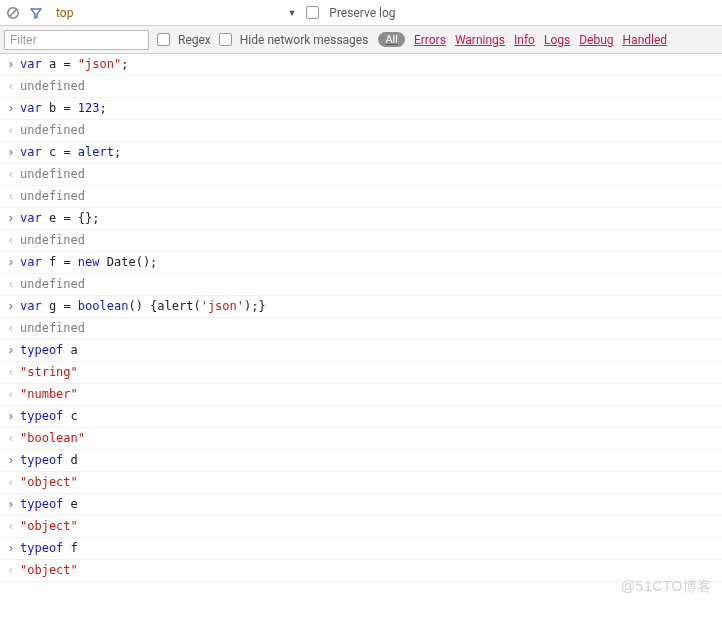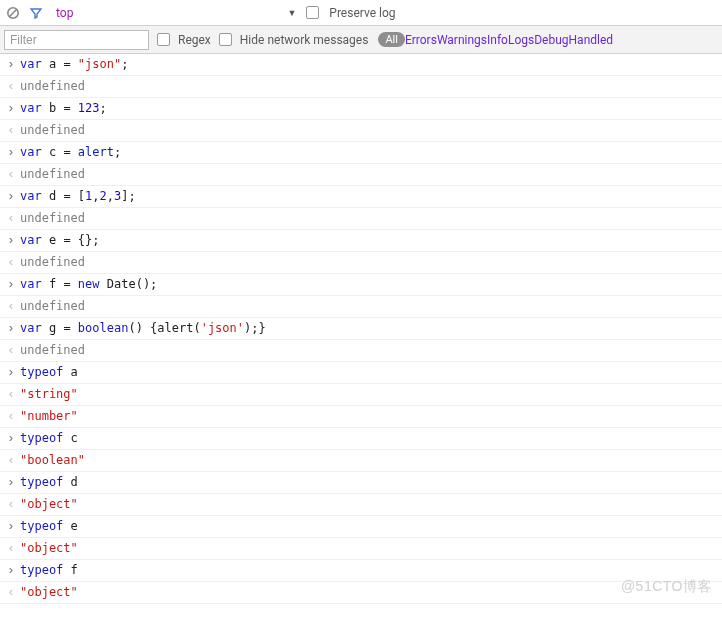--- a/index.html
+++ b/index.html
@@ -18,21 +18,21 @@
     height: 26px;
     border-bottom: 1px solid #d0d0d0;
     font-family: -apple-system, "Segoe UI", Roboto, Arial, sans-serif;
     font-size: 12px;
     color: #5a5a5a;
     padding-left: 6px;
     gap: 10px;
   }
   .toolbar1 .clear-icon svg { width:14px; height:14px; display:block; }
   .toolbar1 .funnel-icon svg { width:12px; height:12px; display:block; }
-  .context-label { color:#a21caf; padding: 0 4px; text-align: center;}
+  .context-label { color:#a16207; padding: 0 4px; text-align: center;}
   .checkbox {
     width:13px; height:13px;
     border:1px solid #999;
     border-radius:2px;
     background:#fff;
     display:inline-block;
   }
   .tb1-spacer { flex:1; }
 
   .toolbar2 {
@@ -50,29 +50,29 @@
   .filter-input {
     width:145px;
     height:20px;
     border:1px solid #bdbdbd;
     background:#fff;
     padding:0 5px;
     font-size:12px;
     color:#b91c1c;
   }
   .filter-input::placeholder { color:#999; }
-  .levels { display:flex; align-items:flex-end; margin-left:2px;}
+  .levels { display:flex; align-items:flex-end; gap:9px; margin-left:2px;text-decoration:underline;}
   .pill {
     background:#8e8e8e;
     color:#fff;
     border-radius:8px;
     padding:1px 7px;
     font-size:11px;
   }
-  .level { color:#6d28d9; }
+  .level { color:#be185d; }
 
   .console {
     font-size:12px;
     line-height:20px;
   }
   .row {
     display:flex;
     align-items:flex-start;
     border-bottom:1px solid #f0f0f0;
     min-height:20px;
@@ -171,24 +171,20 @@
     </div>
     <div class="row">
       <span class="marker in-chev"></span>
       <span class="content"><span class="kw">var</span><span class="pun"> c </span><span class="pun">= </span><span class="bool">alert</span><span class="pun">;</span></span>
     </div>
     <div class="row">
       <span class="marker out"></span>
       <span class="content"><span class="undef">undefined</span></span>
     </div>
     <div class="row">
-      <span class="marker in-chev"></span>
-      <span class="content"><span class="kw">var</span><span class="pun"> d </span><span class="pun">= [</span><span class="num">1</span><span class="pun">,</span><span class="num">2</span><span class="pun">,</span><span class="num">3</span><span class="pun">];</span></span>
-    </div>
-    <div class="row">
       <span class="marker out"></span>
       <span class="content"><span class="undef">undefined</span></span>
     </div>
     <div class="row">
       <span class="marker in-chev"></span>
       <span class="content"><span class="kw">var</span><span class="pun"> e </span><span class="pun">= {};</span></span>
     </div>
     <div class="row">
       <span class="marker out"></span>
       <span class="content"><span class="undef">undefined</span></span>

